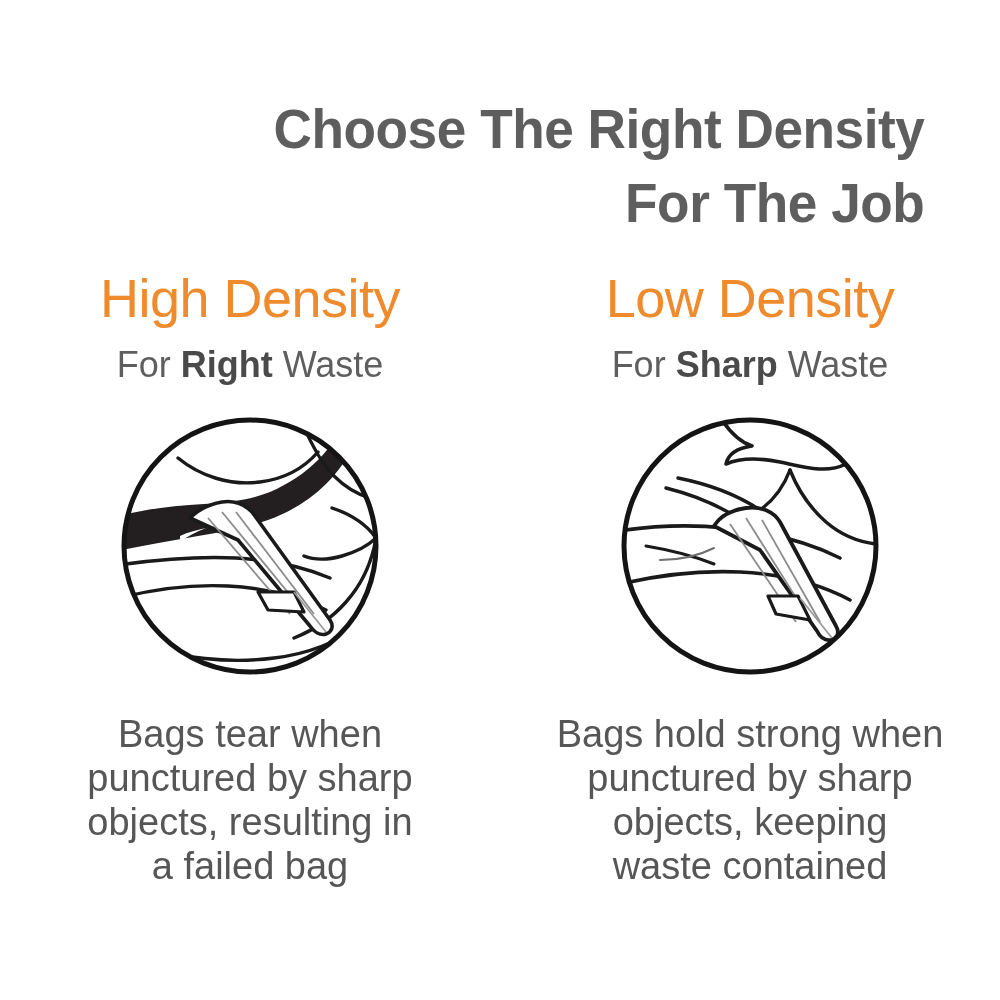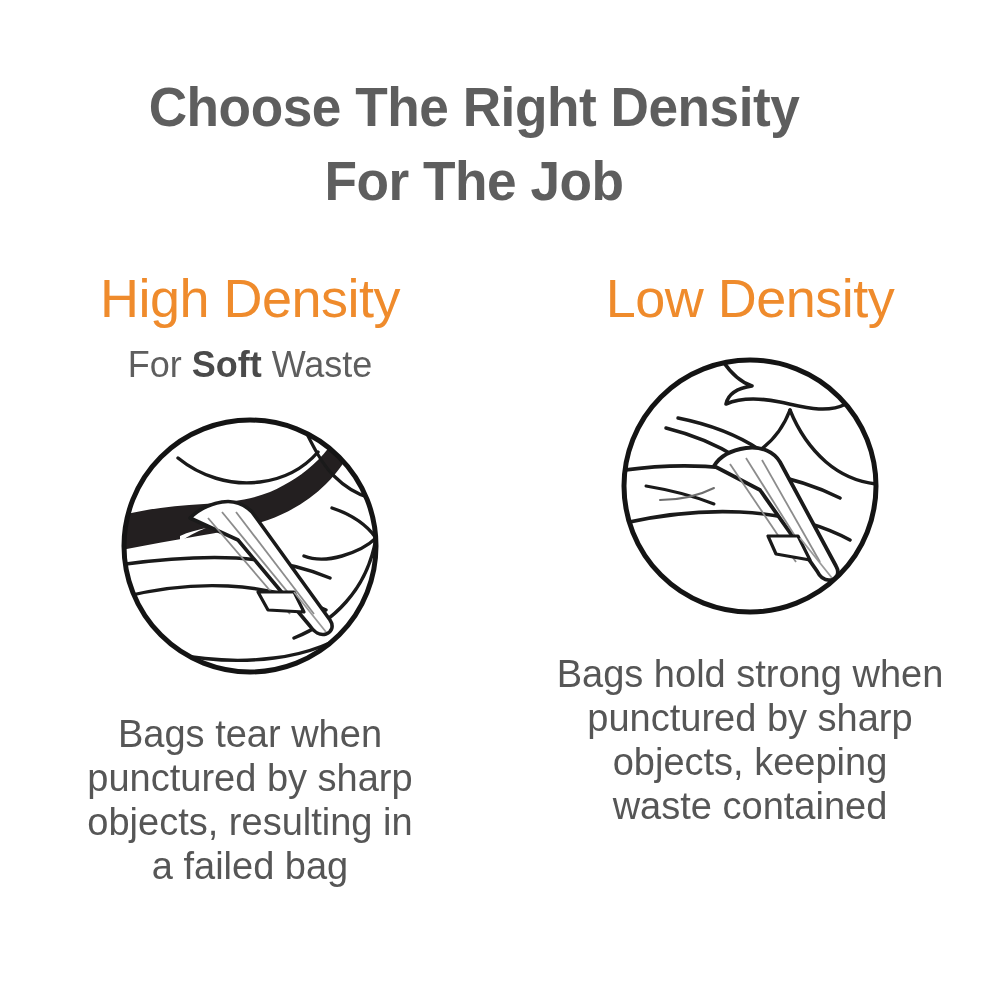--- a/index.html
+++ b/index.html
@@ -14,23 +14,23 @@
     background: #ffffff;
     overflow: hidden;
     font-family: "Liberation Sans", sans-serif;
     -webkit-font-smoothing: antialiased;
   }
 
   
   .title-block {
     position: absolute;
     left: 0;
-    top: 70px;
+    top: 92px;
     width: 948px;
-    text-align: center;
+    text-align: right;
   }
   .title-line {
     display: block;
     color: #5e5e5e;
     font-family: "Liberation Sans", sans-serif;
     font-weight: bold;
     font-size: 56px;
     line-height: 74px;
     letter-spacing: -0.5px;
     transform: scaleX(0.95);
@@ -113,21 +113,21 @@
     <span class="title-line">For The Job</span>
   </div>
 
   <div class="columns">
 
     <div class="col">
 
       <div class="density-heading">High Density</div>
 
       <div class="waste-sub">
-        <span>For </span><span class="em">Soft</span><span> Waste</span>
+        <span>For </span><span class="em">Right</span><span> Waste</span>
       </div>
 
       <div class="illus-wrap">
         <svg viewBox="0 0 264 264" xmlns="http://www.w3.org/2000/svg">
           <defs>
             <clipPath id="clipL">
               <circle cx="132" cy="132" r="126"></circle>
             </clipPath>
           </defs>
 
@@ -170,20 +170,23 @@
       <div class="caption">Bags tear when
 punctured by sharp
 objects, resulting in
 a failed bag</div>
     </div>
 
     <div class="col">
 
       <div class="density-heading">Low Density</div>
 
+      <div class="waste-sub">
+        <span>For </span><span class="em">Sharp</span><span> Waste</span>
+      </div>
 
       <div class="illus-wrap">
         <svg viewBox="0 0 264 264" xmlns="http://www.w3.org/2000/svg">
           <defs>
             <clipPath id="clipR">
               <circle cx="132" cy="132" r="126"></circle>
             </clipPath>
           </defs>
 
           <g clip-path="url(#clipR)">

